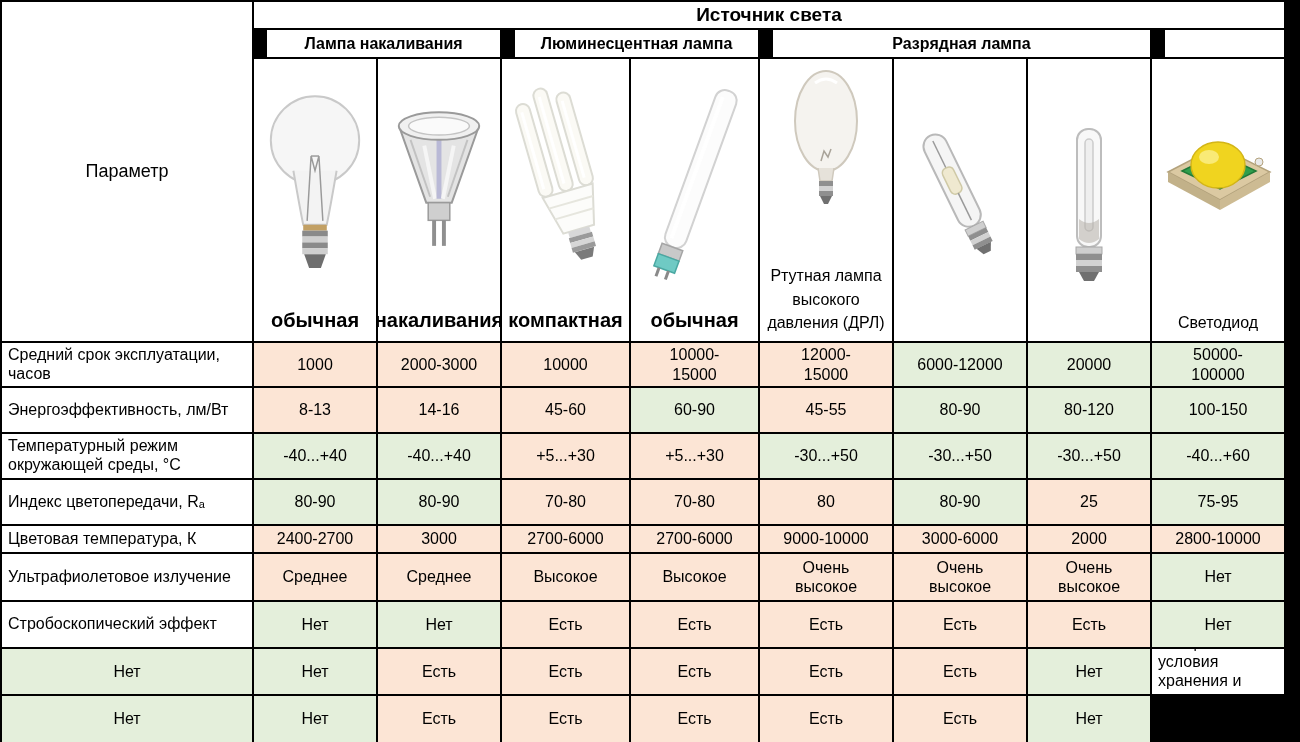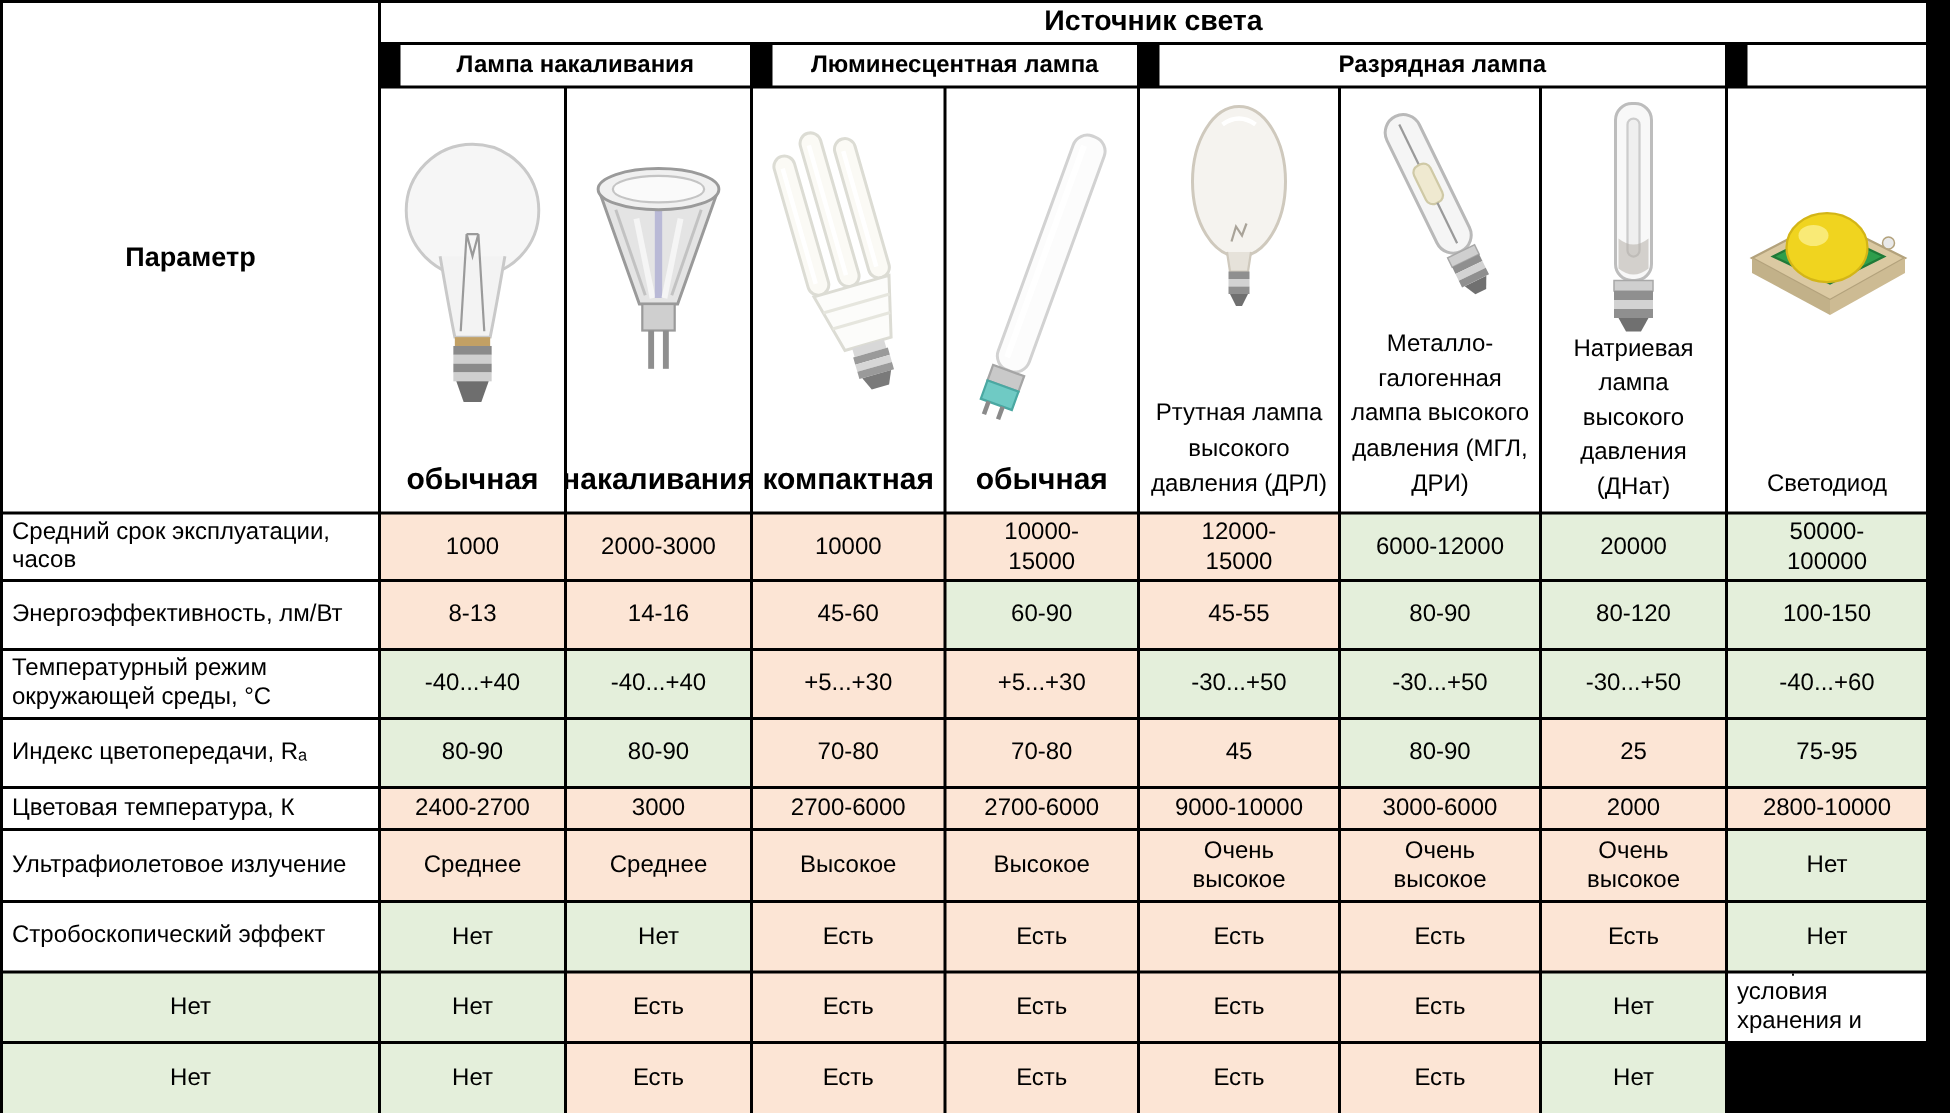--- a/index.html
+++ b/index.html
@@ -8,21 +8,21 @@
     width:1300px;height:742px;box-sizing:border-box;
     border:2px solid #000;background:#000;
     display:grid;gap:2px;
     grid-template-columns:250px 122px 122px 127px 127px 132px 132px 122px 132px;
     grid-template-rows:26px 27px 282px 43px 44px 44px 44px 26px 46px 45px 45px 46px;
   }
   .cell{background:#fff;display:flex;align-items:center;justify-content:center;text-align:center;overflow:hidden;}
   .span2{grid-column:span 2}
   .span3{grid-column:span 3}
   .span8{grid-column:span 8}
-  .param{grid-row:span 3;font-weight:700;font-size:18px;}
+  .param{grid-row:span 3;font-weight:400;font-size:18px;}
   .title{font-weight:700;font-size:19px;}
   .ghead{font-weight:700;font-size:16px;margin-left:13px;}
   .rowlabel{justify-content:flex-start;text-align:left;padding:3px 6px;font-size:16px;line-height:1.18;}
   .v{font-size:16px;white-space:pre-line;line-height:1.2;padding:1px 2px;}
   .bg-p{background:#fce5d5;}
   .bg-g{background:#e4efdb;}
   .lamp{flex-direction:column;padding:2px;}
   .lamp .img{display:flex;align-items:center;justify-content:center;}
   .l-big .img{flex:1;}
   .l-dis .img{height:158px;align-items:flex-start;padding-top:4px;}
@@ -147,37 +147,35 @@
           <rect x="55" y="42" width="12" height="28" rx="5" fill="#efe9d0" stroke="#cfc9a6" stroke-width="1.5"></rect>
           <line x1="61" y1="70" x2="61" y2="100" stroke="#9a9a9a" stroke-width="1.5"></line>
           <rect x="51" y="106" width="20" height="7" fill="#cfcfcf" stroke="#a8a8a8" stroke-width="1"></rect>
           <rect x="51" y="113" width="20" height="5" fill="#8f8f8f"></rect>
           <rect x="51" y="118" width="20" height="5" fill="#d2d2d2"></rect>
           <rect x="51" y="123" width="20" height="5" fill="#8f8f8f"></rect>
           <path d="M53 128 L57 136 L65 136 L69 128 Z" fill="#707070"></path>
         </g>
       </svg>
     </div>
-    <div class="nm">Металло-галогенная лампа высокого давления (МГЛ, ДРИ)</div>
   </div>
 
   <div class="cell lamp l-dis">
     <div class="img">
       <svg width="110" height="168" viewBox="0 0 110 168">
         <rect x="43" y="6" width="24" height="118" rx="11" fill="#f8f8f8" stroke="#bdbdbd" stroke-width="2"></rect>
         <rect x="51" y="16" width="8" height="92" rx="4" fill="#efefef" stroke="#cccccc" stroke-width="1.5"></rect>
         <path d="M45 96 Q55 104 65 96 L65 116 Q55 124 45 116 Z" fill="#b4afa7" opacity="0.55"></path>
         <rect x="42" y="124" width="26" height="7" fill="#cfcfcf" stroke="#a8a8a8" stroke-width="1"></rect>
         <rect x="42" y="131" width="26" height="6" fill="#8f8f8f"></rect>
         <rect x="42" y="137" width="26" height="6" fill="#d2d2d2"></rect>
         <rect x="42" y="143" width="26" height="6" fill="#8f8f8f"></rect>
         <path d="M45 149 L50 158 L60 158 L65 149 Z" fill="#707070"></path>
       </svg>
     </div>
-    <div class="nm">Натриевая лампа высокого давления (ДНат)</div>
   </div>
 
   <div class="cell lamp l-led">
     <div class="img">
       <svg width="124" height="118" viewBox="0 0 124 118">
         <polygon points="12,64 62,38 114,64 64,92" fill="#dbc9a2" stroke="#b3a27c" stroke-width="1.5"></polygon>
         <polygon points="12,64 64,92 64,102 12,74" fill="#c2b189"></polygon>
         <polygon points="114,64 64,92 64,102 114,74" fill="#cdbb93"></polygon>
         <polygon points="26,63 62,45 100,63 64,81" fill="#2f9e4c" stroke="#1f7a38" stroke-width="1.5"></polygon>
         <circle cx="103" cy="54" r="4" fill="#e9e9e9" stroke="#b3a27c" stroke-width="1"></circle>
@@ -219,21 +217,21 @@
   <div class="cell v bg-g">-30...+50</div>
   <div class="cell v bg-g">-30...+50</div>
   <div class="cell v bg-g">-30...+50</div>
   <div class="cell v bg-g">-40...+60</div>
 
   <div class="cell rowlabel">Индекс цветопередачи, Rₐ</div>
   <div class="cell v bg-g">80-90</div>
   <div class="cell v bg-g">80-90</div>
   <div class="cell v bg-p">70-80</div>
   <div class="cell v bg-p">70-80</div>
-  <div class="cell v bg-p">45</div>
+  <div class="cell v bg-p">80</div>
   <div class="cell v bg-g">80-90</div>
   <div class="cell v bg-p">25</div>
   <div class="cell v bg-g">75-95</div>
 
   <div class="cell rowlabel">Цветовая температура, К</div>
   <div class="cell v bg-p">2400-2700</div>
   <div class="cell v bg-p">3000</div>
   <div class="cell v bg-p">2700-6000</div>
   <div class="cell v bg-p">2700-6000</div>
   <div class="cell v bg-p">9000-10000</div>

